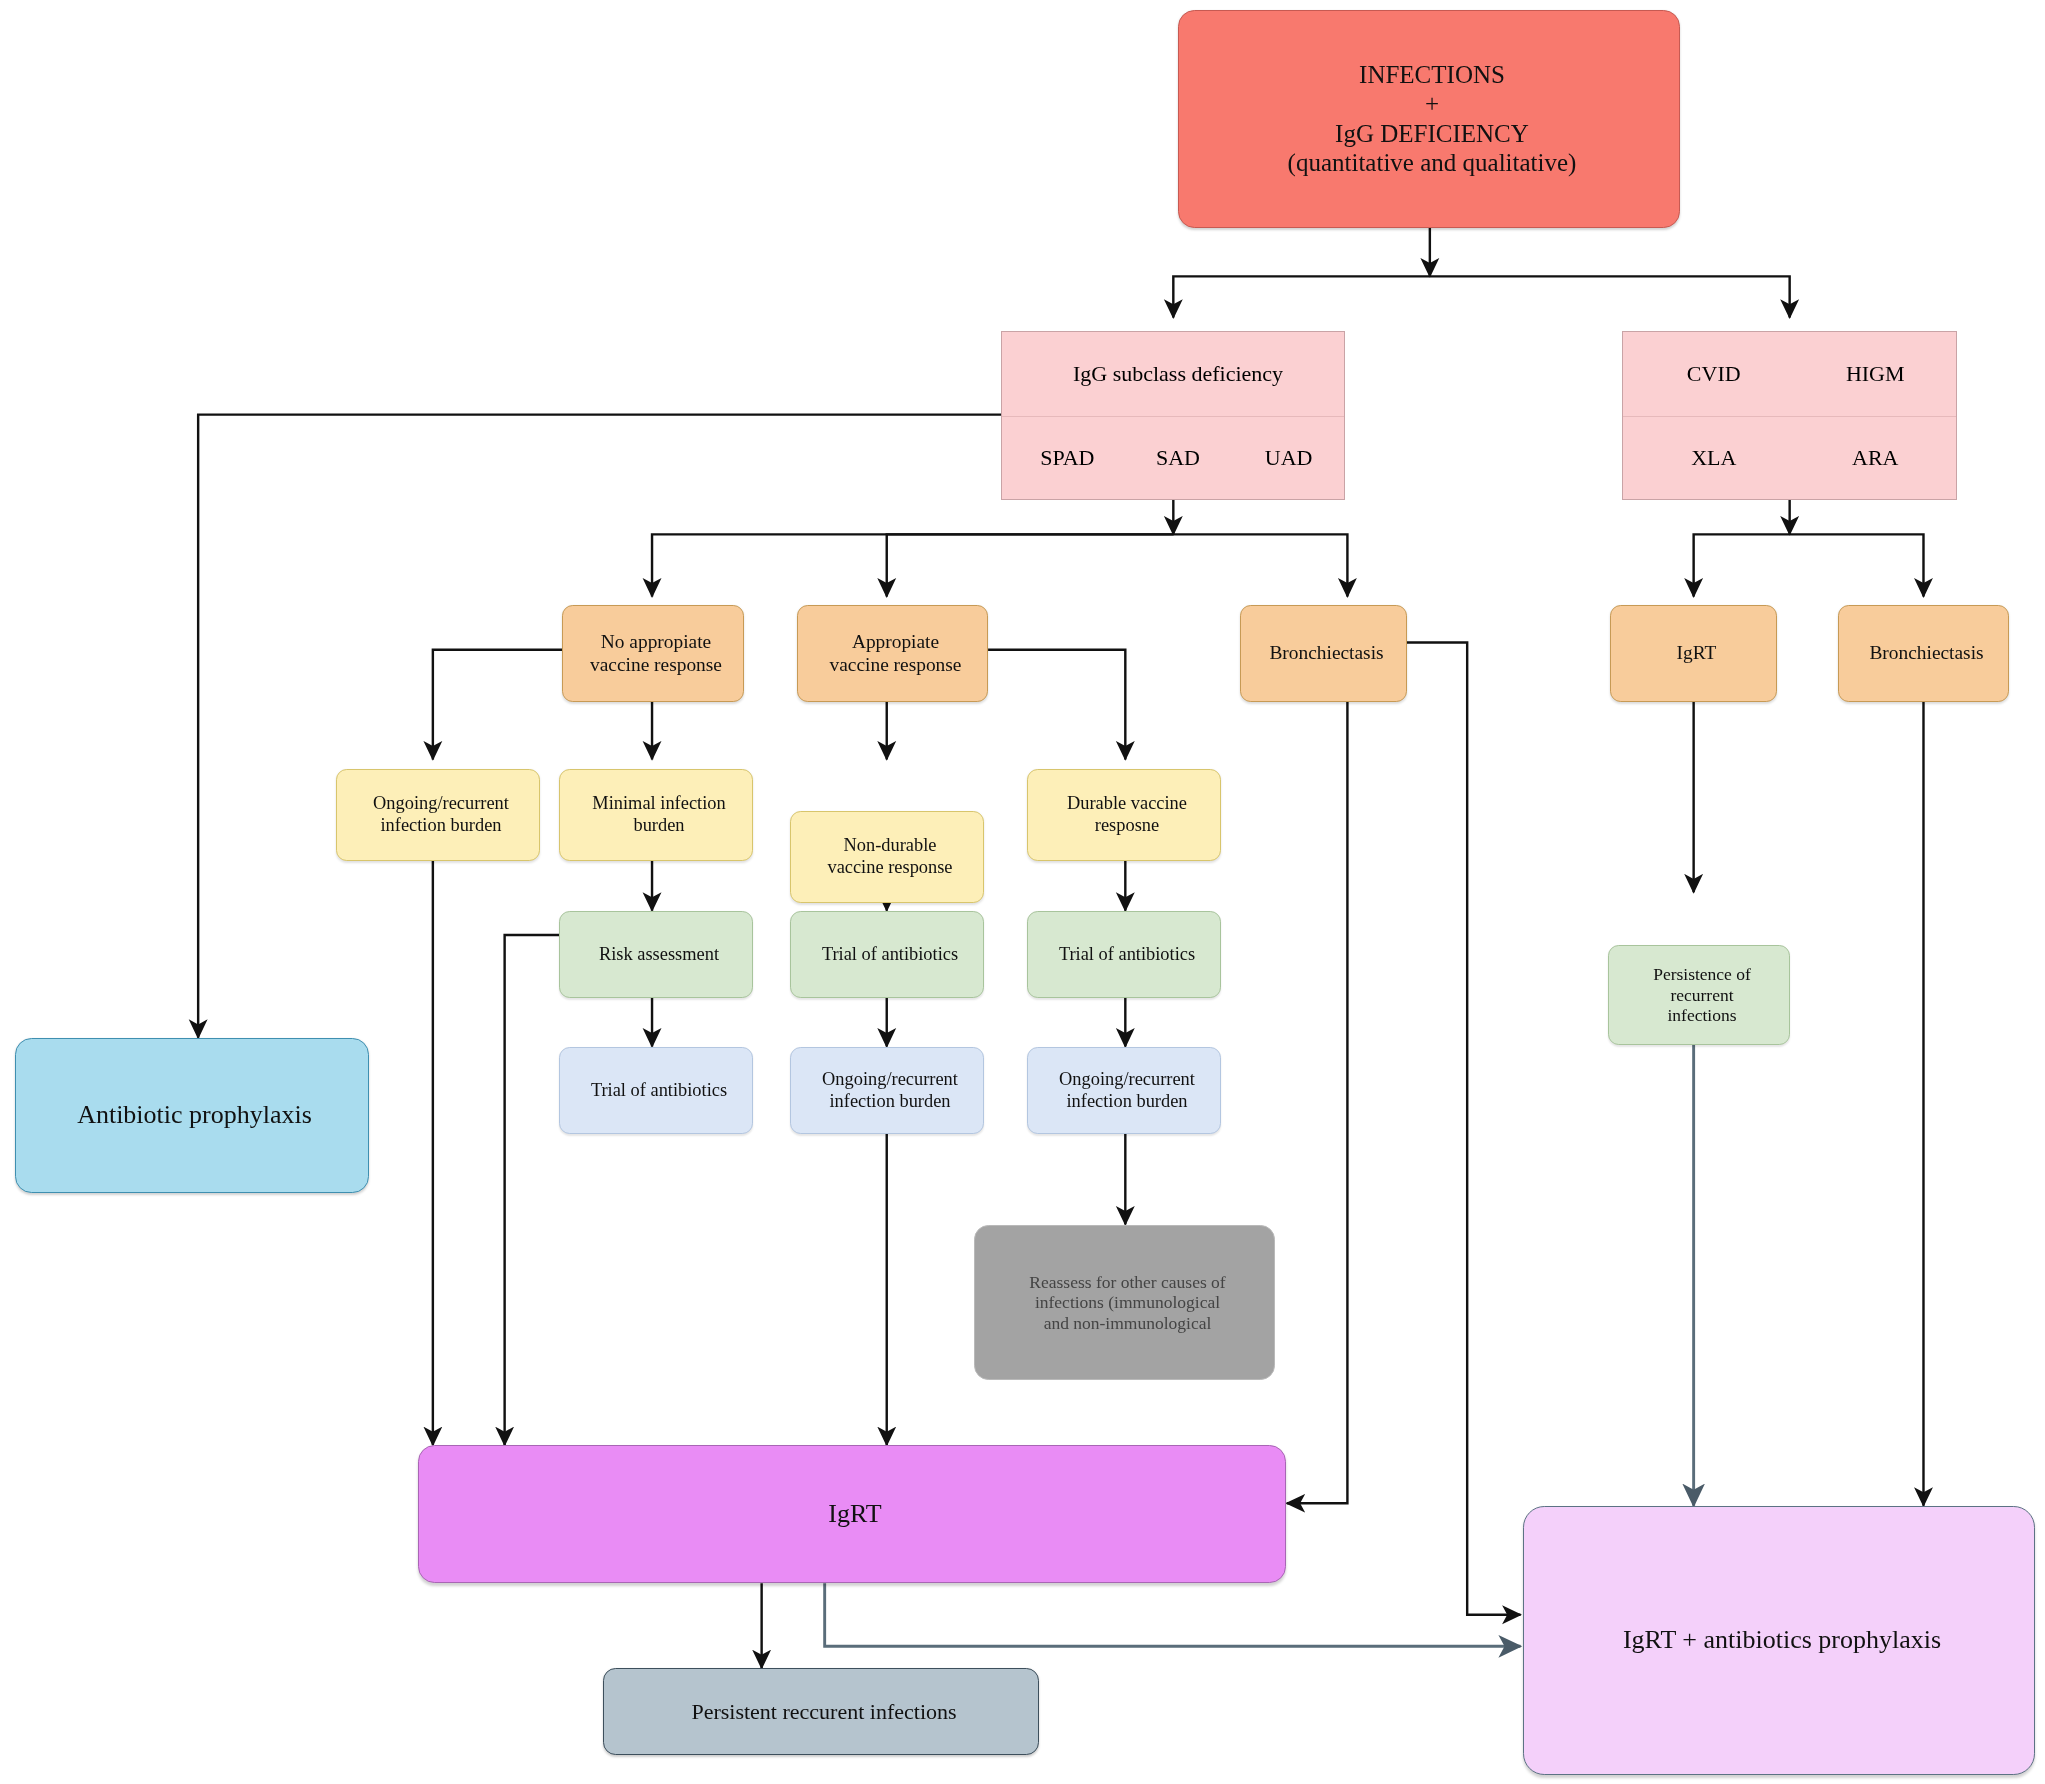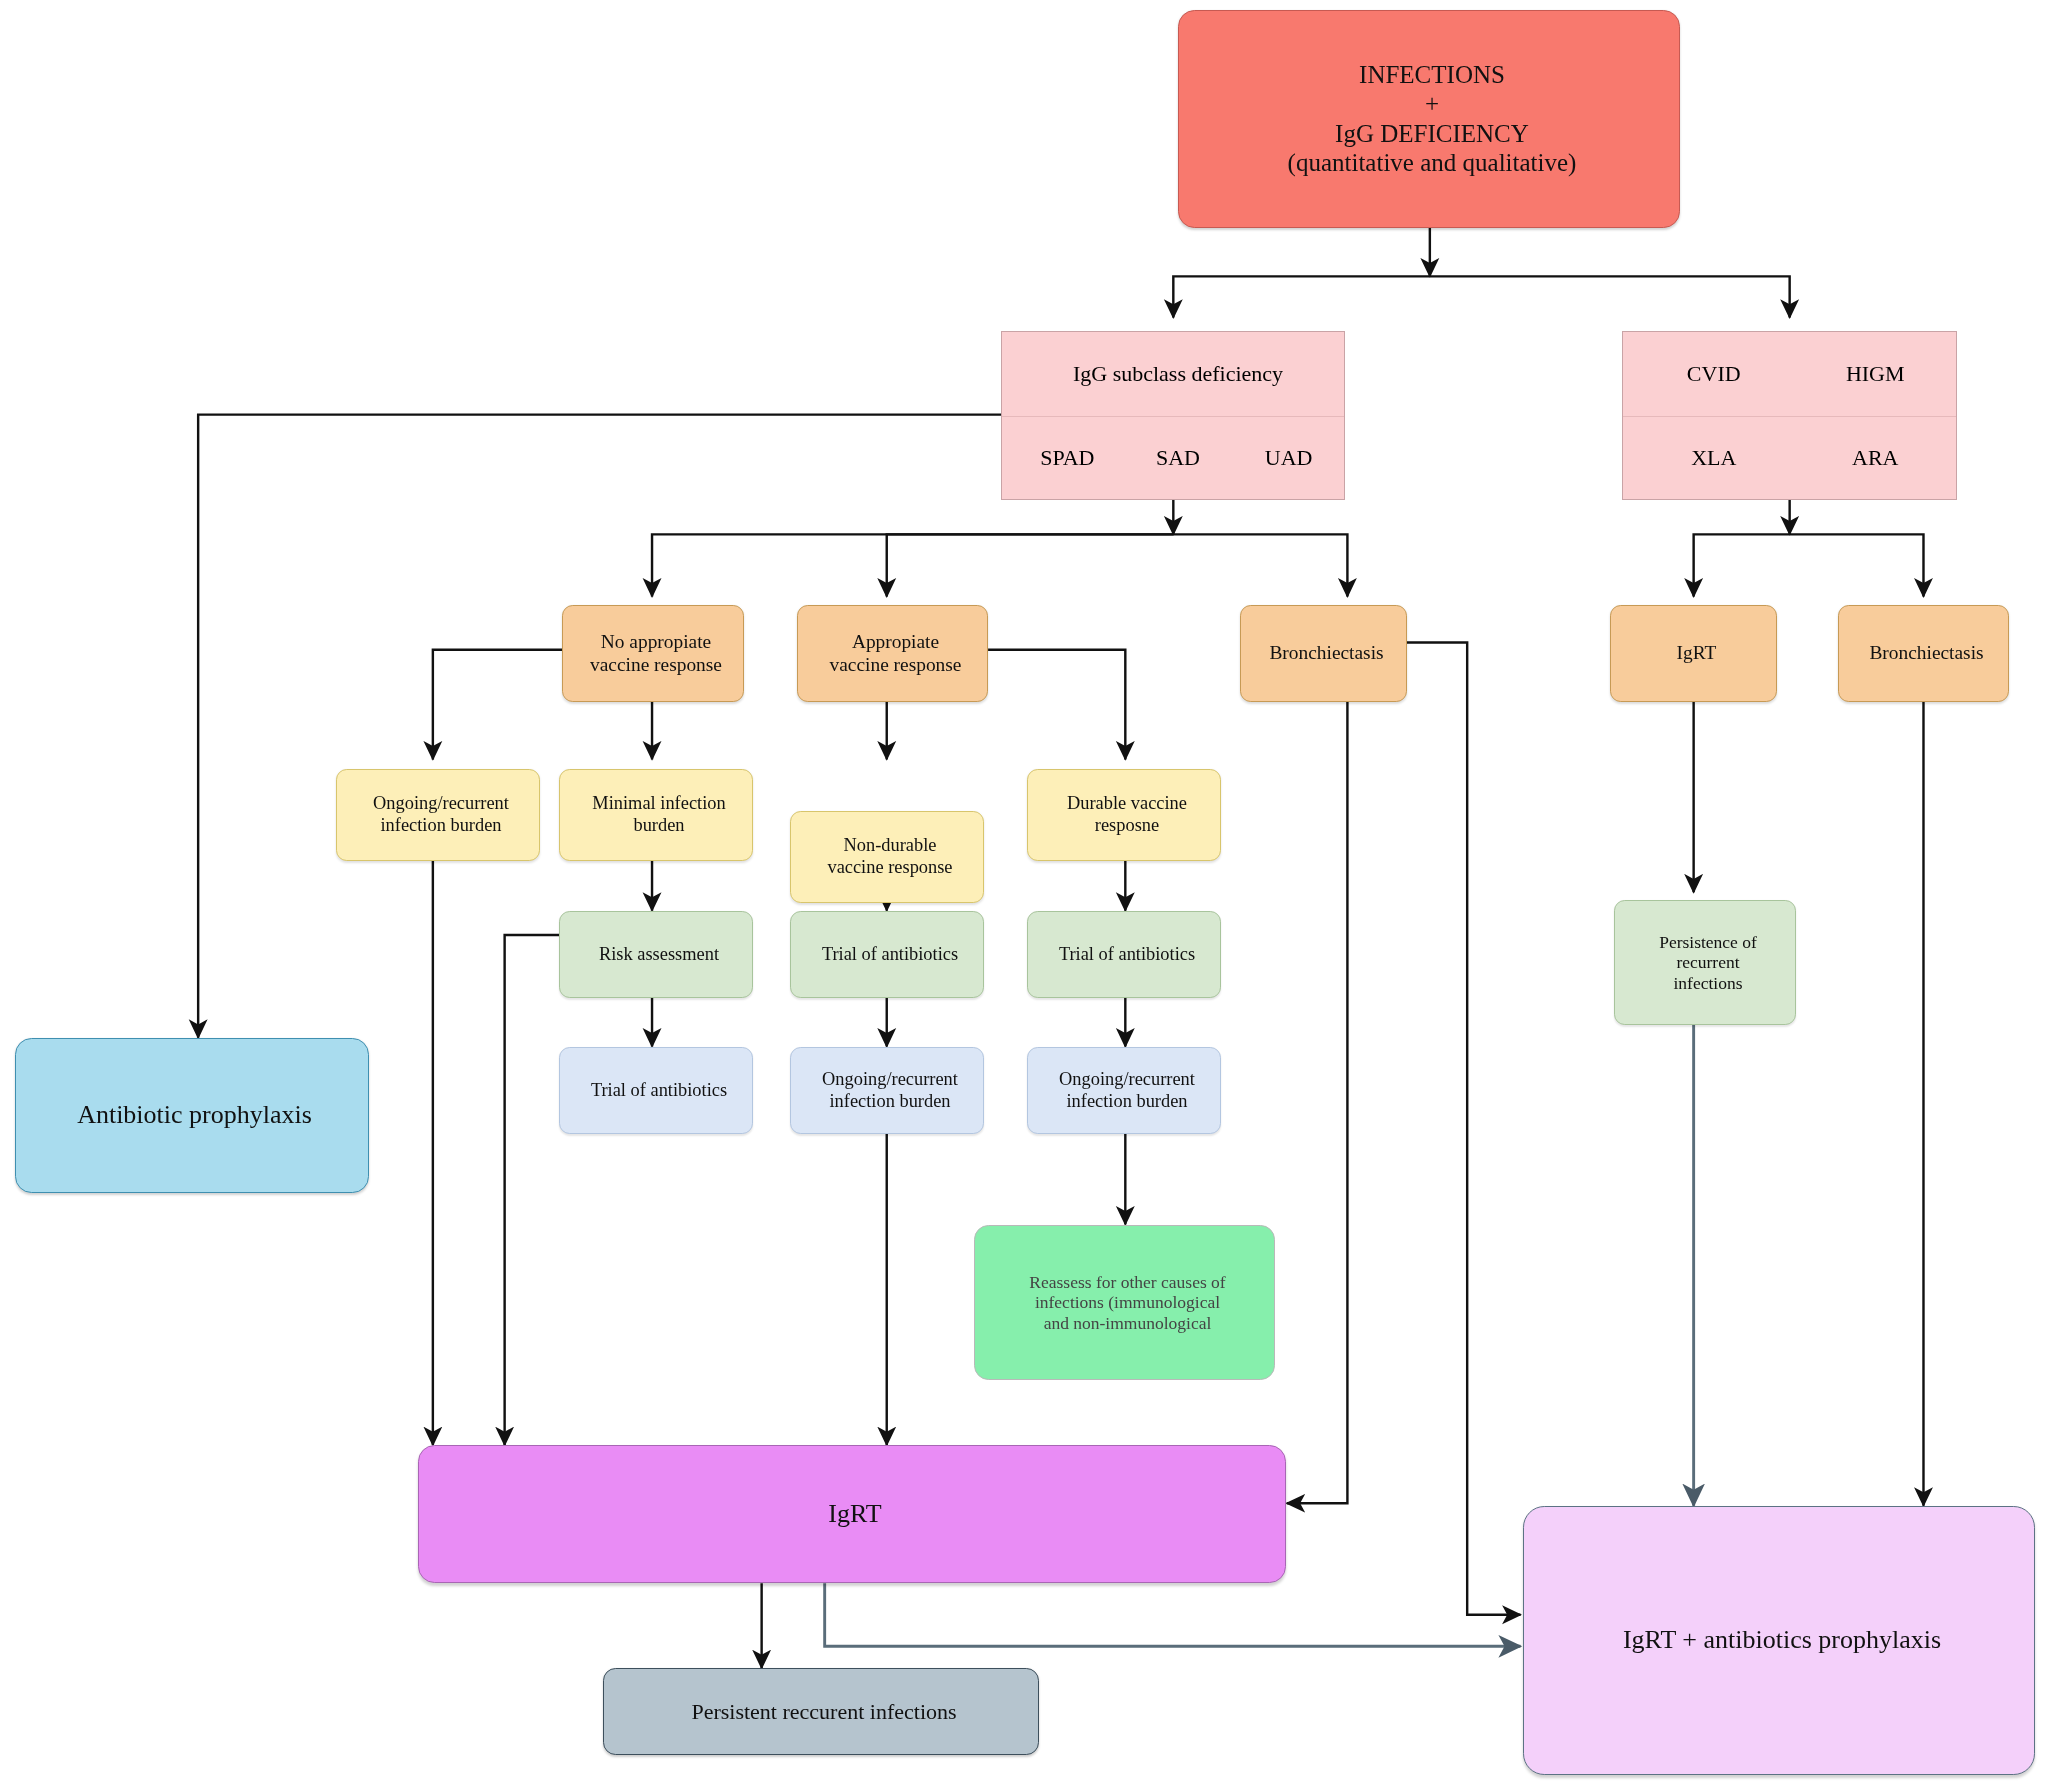--- a/index.html
+++ b/index.html
@@ -8,21 +8,21 @@
   #edges{position:absolute;left:0;top:0;width:2046px;height:1784px;}
   .node{position:absolute;box-sizing:border-box;display:flex;align-items:center;justify-content:center;
         text-align:center;color:#111;line-height:1.18;overflow:hidden;padding-left:6px;}
   .node .lbl{display:block;padding:0 4.8px;white-space:pre-line;}
   
   .n-red   {background:#f8796e;border:1.5px solid #c75a52;border-radius:16.5px;box-shadow:0 1.9px 2.4px rgba(0,0,0,.18);}
   .n-orange{background:#f8cc9b;border:1.5px solid #c79a55;border-radius:10.7px;box-shadow:0 1.9px 2.4px rgba(0,0,0,.14);}
   .n-yellow{background:#fdefb8;border:1.5px solid #d8c56c;border-radius:10.7px;box-shadow:0 1.9px 2.4px rgba(0,0,0,.12);}
   .n-green {background:#d7e8d0;border:1.5px solid #a8c49c;border-radius:10.7px;box-shadow:0 1.5px 1.9px rgba(0,0,0,.10);}
   .n-blue  {background:#dbe6f6;border:1.5px solid #b3c6e0;border-radius:10.7px;box-shadow:0 1.5px 1.9px rgba(0,0,0,.10);}
-  .n-grey  {background:#86efac;border:1.5px solid #b9b9b9;border-radius:14.5px;color:#444;}
+  .n-grey  {background:#a3a3a3;border:1.5px solid #b9b9b9;border-radius:14.5px;color:#444;}
   .n-cyan  {background:#a9dcee;border:1.5px solid #3f8fb0;border-radius:16.5px;box-shadow:0 1.9px 2.4px rgba(0,0,0,.18);}
   .n-magenta{background:#e98cf5;border:1.5px solid #a866b4;border-radius:16.5px;box-shadow:0 2.4px 2.9px rgba(0,0,0,.18);}
   .n-lilac {background:#f4d0fa;border:1.5px solid #5c7284;border-radius:21.3px;box-shadow:0 2.4px 2.9px rgba(0,0,0,.18);}
   .n-slate {background:#b5c4ce;border:1.5px solid #3d4f5c;border-radius:12.6px;box-shadow:0 1.9px 2.4px rgba(0,0,0,.2);}
   
   .split{position:absolute;box-sizing:border-box;background:#fbd0d2;border:1.5px solid #c9a3a6;}
   .split .half{position:relative;height:50%;display:flex;align-items:center;justify-content:space-around;padding-left:10px;}
   .split .half.top{border-bottom:1px solid #e6b9bb;}
   .split .cell{flex:1;text-align:center;}
   .fs-46{font-size:22px;} .fs-40{font-size:19.4px;} .fs-38{font-size:18.4px;}
@@ -177,21 +177,21 @@
   </div>
 
   <div class="node n-green fs-38" style="left:790px;top:911px;width:194px;height:87px;">
     <span class="lbl">Trial of antibiotics</span>
   </div>
 
   <div class="node n-green fs-38" style="left:1027px;top:911px;width:194px;height:87px;">
     <span class="lbl">Trial of antibiotics</span>
   </div>
 
-  <div class="node n-green fs-36" style="left:1608px;top:900px;width:182px;height:125px;margin-left:6px;">
+  <div class="node n-green fs-36" style="left:1608px;top:945px;width:182px;height:100px;">
     <span class="lbl">Persistence of
 recurrent
 infections</span>
   </div>
 
   <div class="node n-blue fs-38" style="left:559px;top:1047px;width:194px;height:87px;">
     <span class="lbl">Trial of antibiotics</span>
   </div>
 
   <div class="node n-blue fs-38" style="left:790px;top:1047px;width:194px;height:87px;">

